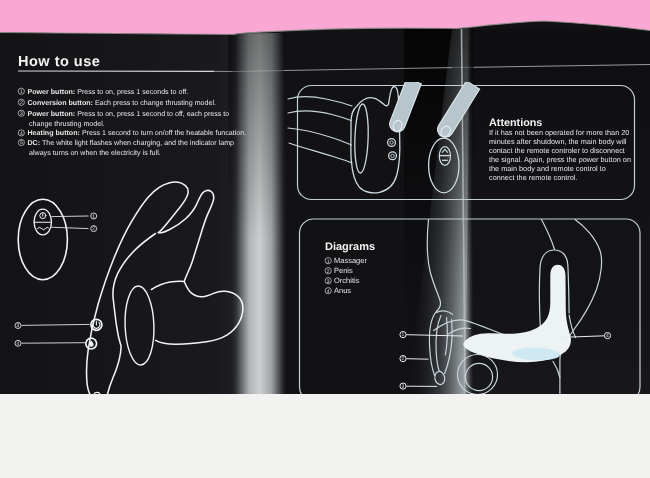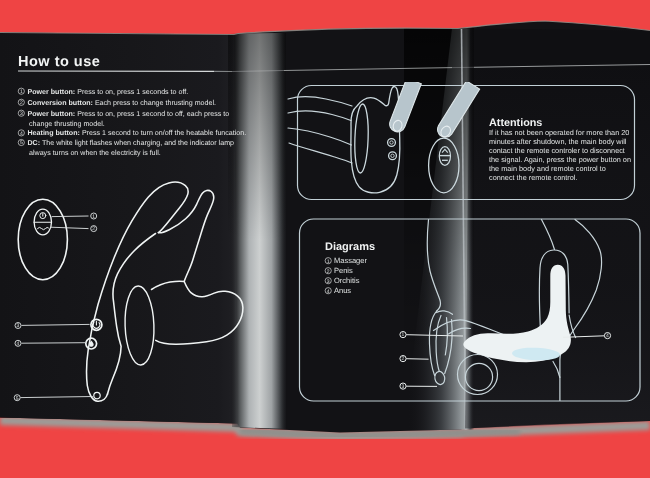--- a/index.html
+++ b/index.html
@@ -1,16 +1,16 @@
 <!DOCTYPE html>
 <html><head><meta charset="utf-8">
 <style>
 html,body{margin:0;padding:0;background:#f2f2f0;}
 *{font-family:"Liberation Sans",sans-serif;-webkit-font-smoothing:antialiased;text-rendering:geometricPrecision;}
-#stage{position:relative;width:650px;height:478px;background:#ef4444;overflow:hidden;}
+#stage{position:relative;width:650px;height:394px;background:#f9a8d4;overflow:hidden;}
 </style></head>
 <body>
 <div id="stage">
 <svg width="650" height="478" viewBox="0 0 650 478">
 <defs>
 <linearGradient id="gp1" x1="0" y1="0" x2="237" y2="0" gradientUnits="userSpaceOnUse">
  <stop offset="0" stop-color="#131316"></stop>
           <stop offset="0.55" stop-color="#17171a"></stop>
           <stop offset="0.92" stop-color="#1a1a1e"></stop>
           <stop offset="1" stop-color="#202024"></stop>

